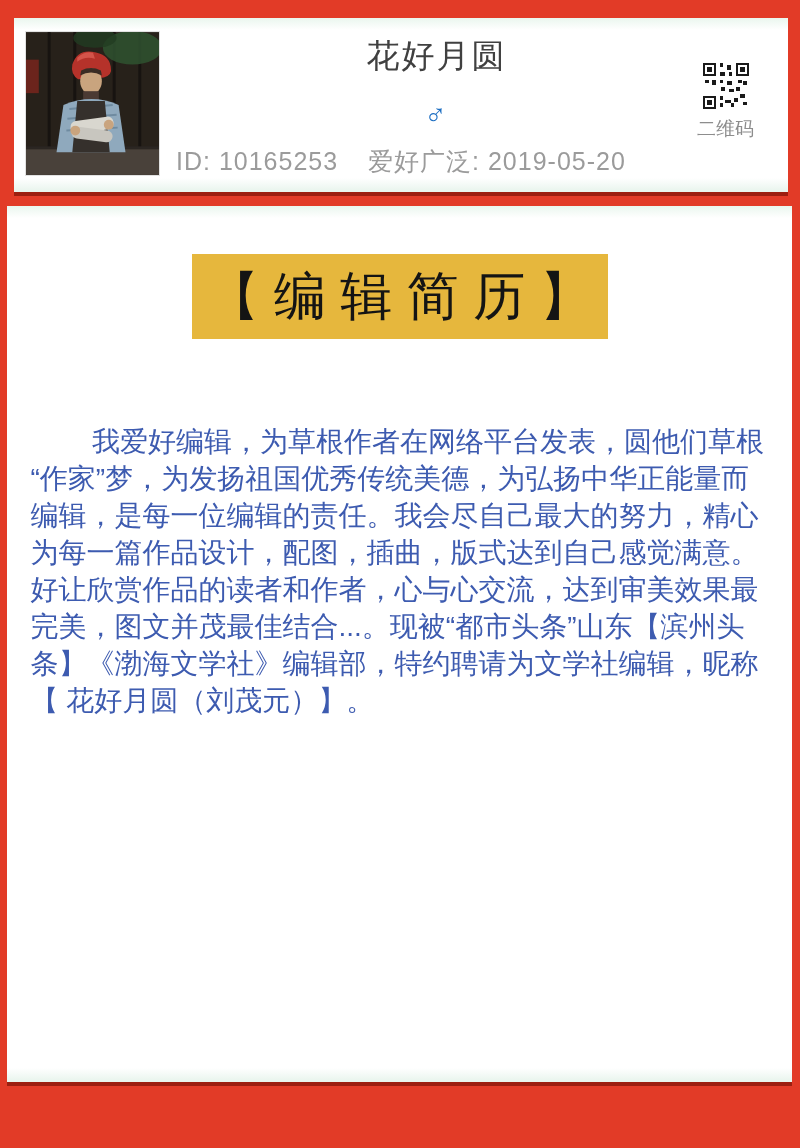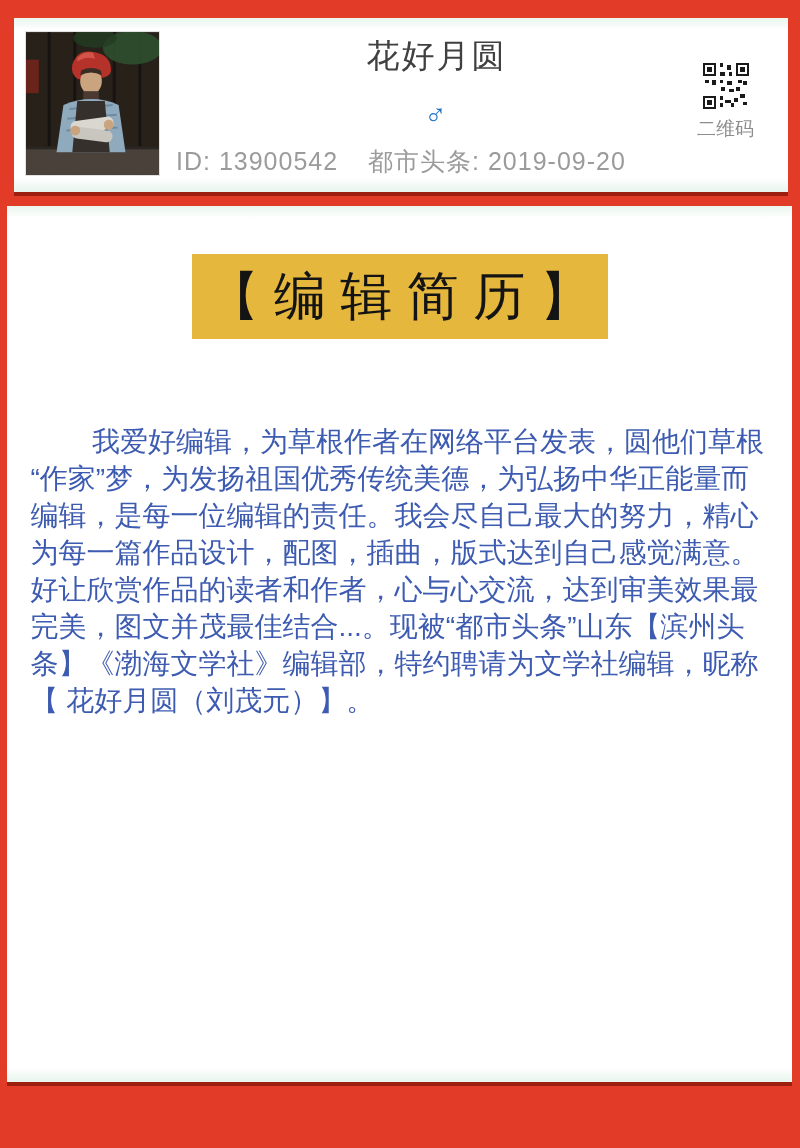--- a/index.html
+++ b/index.html
@@ -108,24 +108,24 @@
       </svg>
     </div>
 
     <div class="profile-info">
       <div class="name-row">
         <span>花好月圆</span>
         <span class="male-symbol">♂</span>
       </div>
       <div class="meta-row">
         <span>ID:</span>
-        <span>13900542</span>
+        <span>10165253</span>
         <span class="gap"></span>
-        <span>都市头条:</span>
-        <span>2019-09-20</span>
+        <span>爱好广泛:</span>
+        <span>2019-05-20</span>
       </div>
     </div>
 
     <div class="qr-block">
       <svg viewBox="0 0 25 25" shape-rendering="crispEdges">
         <g fill="#1a1a1a">
           <rect x="0" y="0" width="7" height="7"></rect>
             <rect x="18" y="0" width="7" height="7"></rect>
             <rect x="0" y="18" width="7" height="7"></rect>
         </g>

